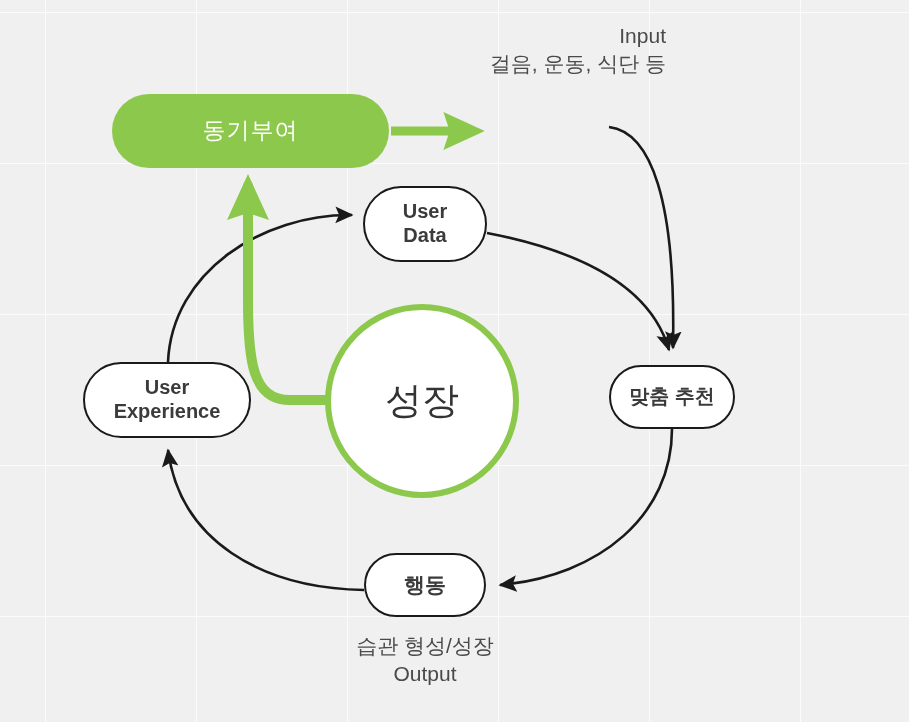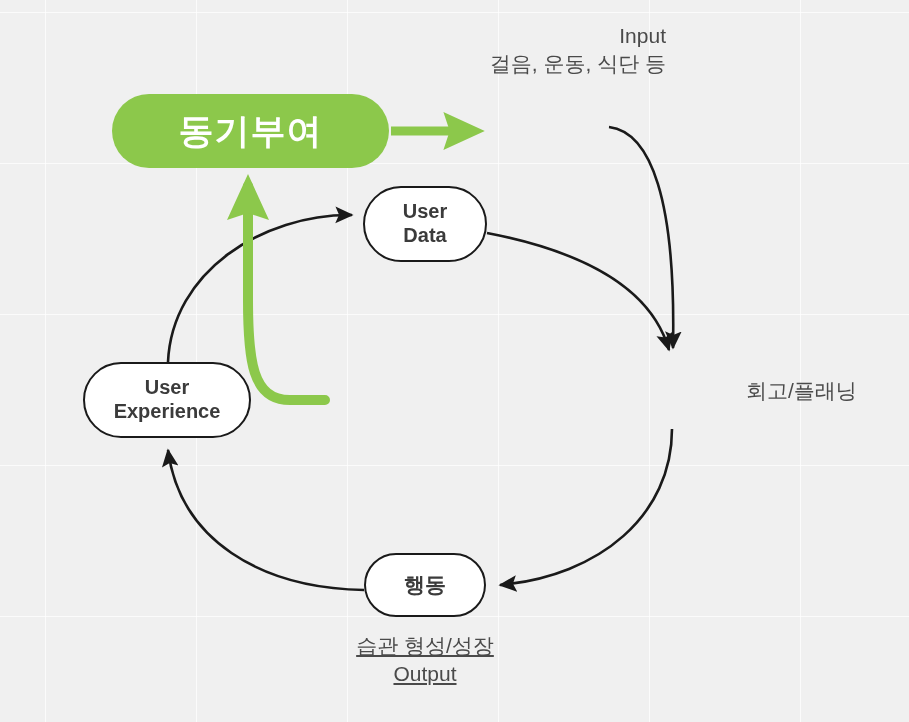--- a/index.html
+++ b/index.html
@@ -53,22 +53,22 @@
   #node-motivation {
     left: 112px;
     top: 94px;
     width: 277px;
     height: 74px;
     background: #8cc84b;
     border-radius: 40px;
     color: #ffffff;
   }
   #node-motivation .node-label {
-    font-size: 35px;
-    font-weight: 700;
+    font-size: 23px;
+    font-weight: 400;
     letter-spacing: 1px;
   }
 
   
   #node-record {
     left: 485px;
     top: 99px;
     width: 124px;
     height: 62px;
   }
@@ -152,21 +152,20 @@
     top: 22px;
     width: 236px;
     font-size: 21px;
     text-align: right;
   }
   #caption-output {
     left: 325px;
     top: 632px;
     width: 200px;
     font-size: 21px;
-    text-decoration: underline;
   }
   #caption-planning {
     left: 746px;
     top: 377px;
     width: 140px;
     text-align: left;
     font-size: 21px;
   }
 </style>
 </head>
@@ -195,39 +194,44 @@
     <path d="M 364 590 C 260 588, 180 540, 168 450" fill="none" stroke="#1a1a1a" stroke-width="2.6" marker-end="url(#arrow-black)"></path>
 
     <path d="M 168 362 C 172 272, 262 214, 352 215" fill="none" stroke="#1a1a1a" stroke-width="2.6" marker-end="url(#arrow-black)"></path>
 
     <path d="M 325 400 L 290 400 C 252 400, 248 360, 248 300 L 248 186" fill="none" stroke="#8cc84b" stroke-width="10" stroke-linecap="round" marker-end="url(#arrow-green)"></path>
   </svg>
 
   <div class="caption" id="caption-input">Input
 걸음, 운동, 식단 등</div>
 
-  <div class="caption" id="caption-planning">회고/플래닝</div>
 
   <div class="caption" id="caption-output">습관 형성/성장
 Output</div>
 
   <div class="node" id="node-motivation">
     <span class="node-label">동기부여</span>
   </div>
 
 
   <div class="node node-pill" id="node-userdata">
     <span class="node-label">User
 Data</span>
   </div>
 
+  <div class="node" id="node-growth">
+    <span class="node-label">성장</span>
+  </div>
 
   <div class="node node-pill" id="node-ux">
     <span class="node-label">User
 Experience</span>
   </div>
 
+  <div class="node node-pill" id="node-recommend">
+    <span class="node-label">맞춤 추천</span>
+  </div>
 
   <div class="node node-pill" id="node-action">
     <span class="node-label">행동</span>
   </div>
 
 </div>
 
 </body></html>

